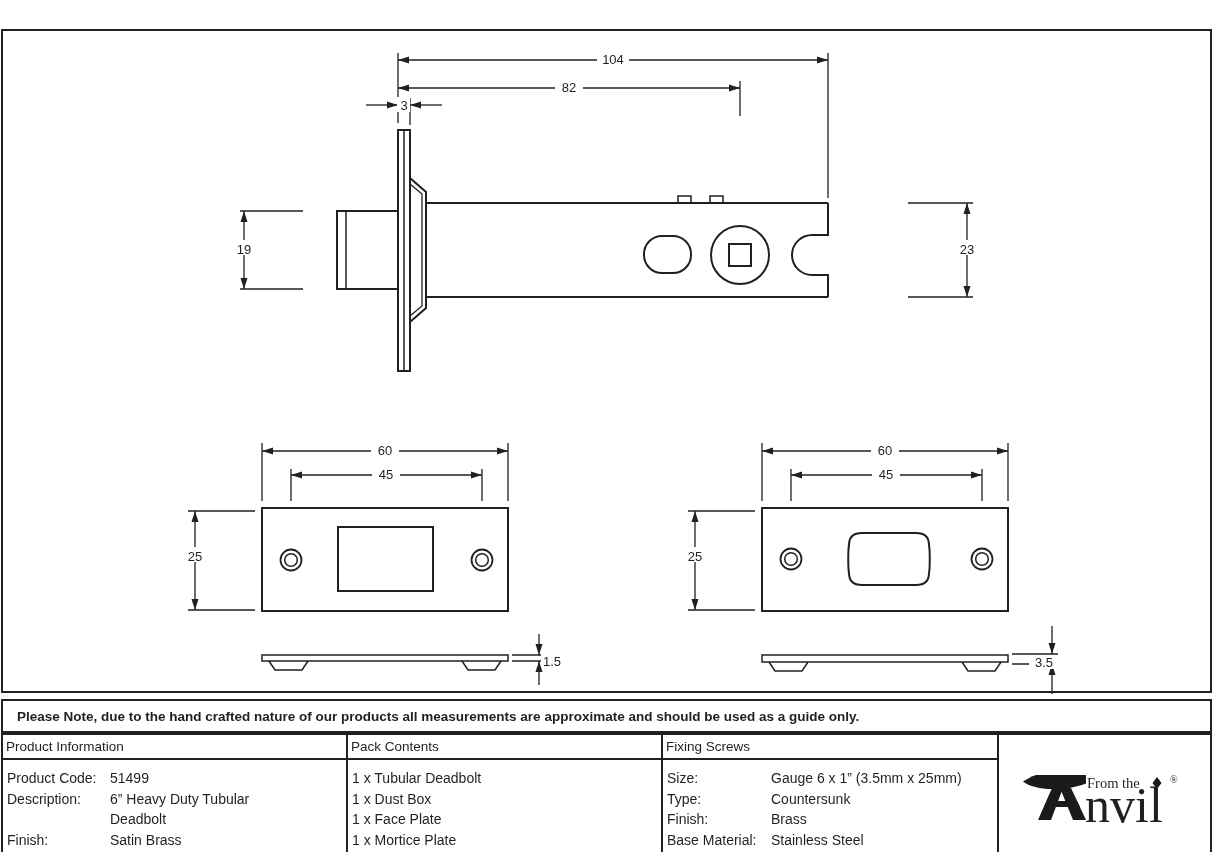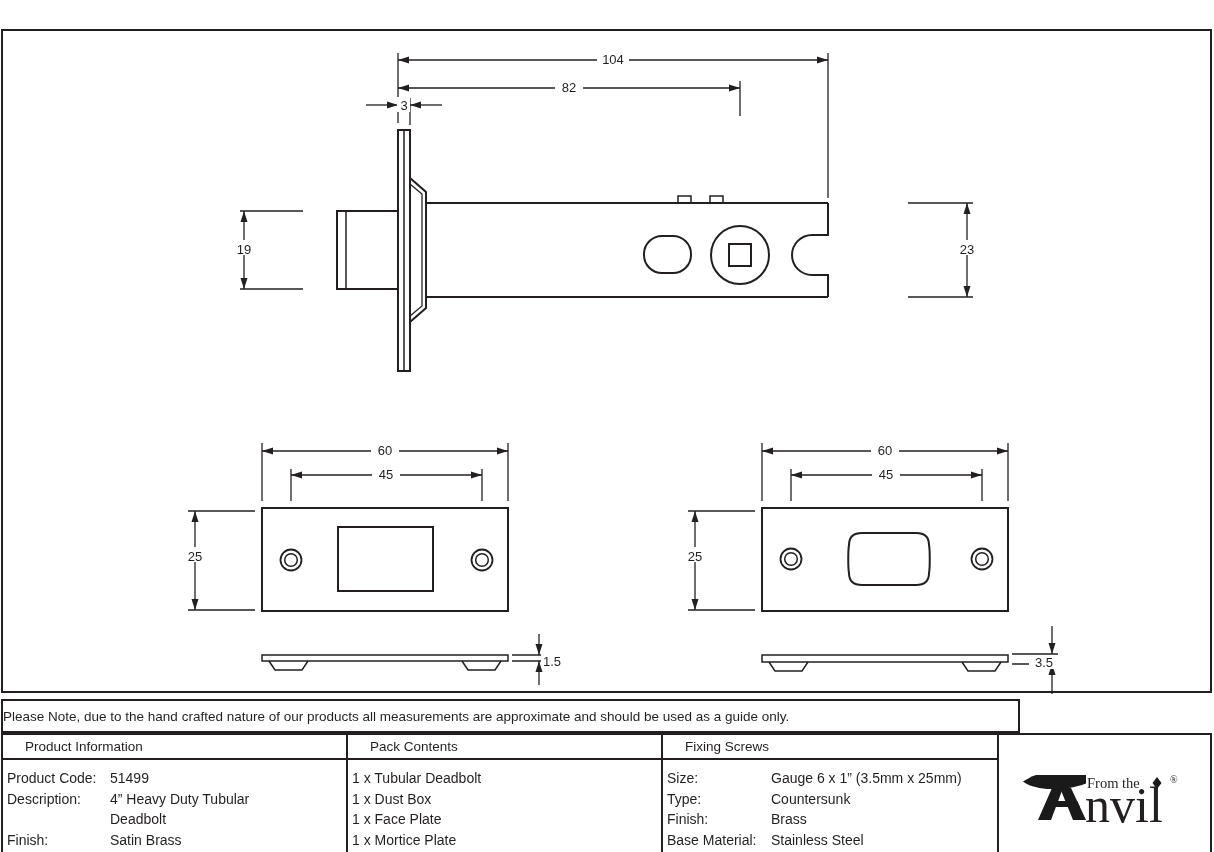--- a/index.html
+++ b/index.html
@@ -7,33 +7,33 @@
     width:1214px;height:852px;position:relative;background:#ffffff;
     font-family:"Liberation Sans",sans-serif;color:#231f20;overflow:hidden;
   }
   #canvas{position:absolute;inset:0;margin-top:28px;}
   .drawing-box{
     position:absolute;left:1px;top:1px;width:1211px;height:664px;
     border:2px solid #231f20;box-sizing:border-box;background:#fff;
   }
   #drawing{position:absolute;left:0;top:0;}
   .note-box{
-    position:absolute;left:1px;top:671px;width:1019px;height:34px;
+    position:absolute;left:1px;top:671px;width:1211px;height:34px;
     border:2px solid #231f20;box-sizing:border-box;
-    display:flex;align-items:center;font-size:13.5px;
+    display:flex;align-items:center;padding-left:14px;font-size:13.5px;font-weight:bold;
   }
   .info-table{
     position:absolute;left:1px;top:705px;width:1211px;height:145px;
     border:2px solid #231f20;box-sizing:border-box;background:#fff;
   }
   .vdiv{position:absolute;top:0;bottom:0;width:2px;background:#231f20;}
   .col{position:absolute;top:0;bottom:0;}
   .col .hdr{
     height:23px;border-bottom:2px solid #231f20;
-    display:flex;align-items:center;padding-left:22px;font-size:13.5px;
+    display:flex;align-items:center;padding-left:3px;font-size:13.5px;
   }
   .rows{padding:8px 0 0 4px;font-size:14px;line-height:20.5px;}
   .rowline{display:flex;}
   .lbl1{width:103px;flex:none;}
   .lbl3{width:104px;flex:none;}
   .val1{width:178px;}
   .list-item{display:block;}
   .logo-cell{
     position:absolute;left:996px;top:0;bottom:0;width:211px;
     display:flex;justify-content:center;
@@ -200,21 +200,21 @@
 
     <div class="col" style="left:0;width:343px">
       <div class="hdr">Product Information</div>
       <div class="rows">
         <div class="rowline">
           <span class="lbl1">Product Code:</span>
           <span class="val1">51499</span>
         </div>
         <div class="rowline">
           <span class="lbl1">Description:</span>
-          <span class="val1">4” Heavy Duty Tubular Deadbolt</span>
+          <span class="val1">6” Heavy Duty Tubular Deadbolt</span>
         </div>
         <div class="rowline">
           <span class="lbl1">Finish:</span>
           <span class="val1">Satin Brass</span>
         </div>
       </div>
     </div>
 
     <div class="col" style="left:345px;width:365px">
       <div class="hdr">Pack Contents</div>

